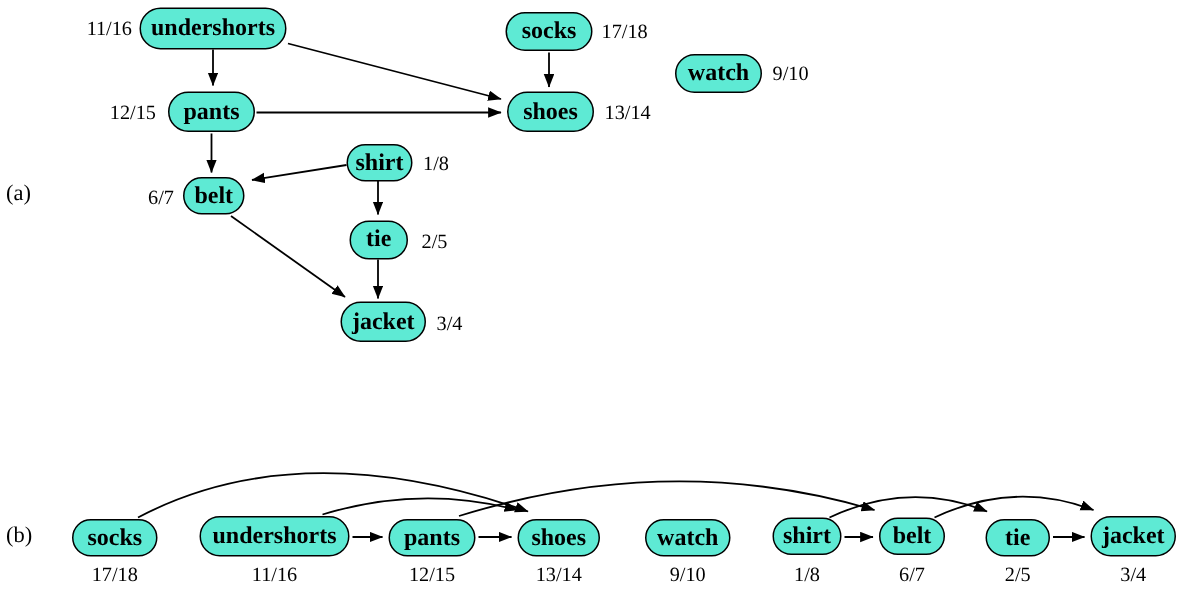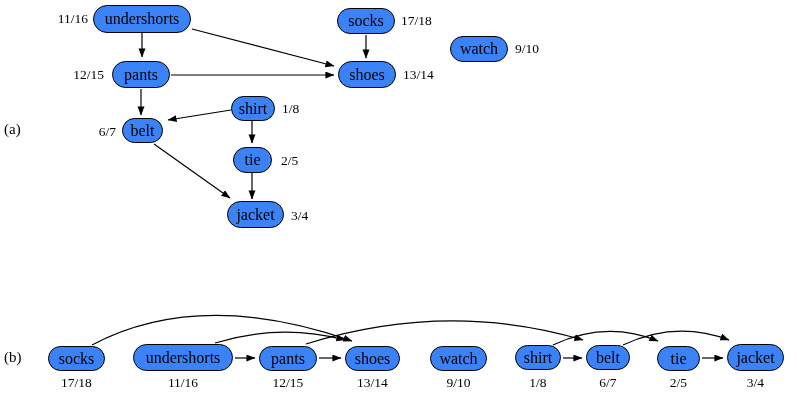--- a/index.html
+++ b/index.html
@@ -15,25 +15,25 @@
   #edges {
     position: absolute;
     left: 0; top: 0;
     width: 797px; height: 401px;
   }
   .node {
     position: absolute;
     box-sizing: border-box;
     border: 1.6px solid #000;
     border-radius: 14px;
-    background: #3b82f6;
+    background: #5eead4;
     display: flex;
     align-items: center;
     justify-content: center;
-    font-weight: normal;
+    font-weight: bold;
     font-size: 16px;
     line-height: 1;
     white-space: nowrap;
     z-index: 2;
   }
   .time {
     position: absolute;
     font-size: 13.5px;
     line-height: 1;
     white-space: nowrap;

